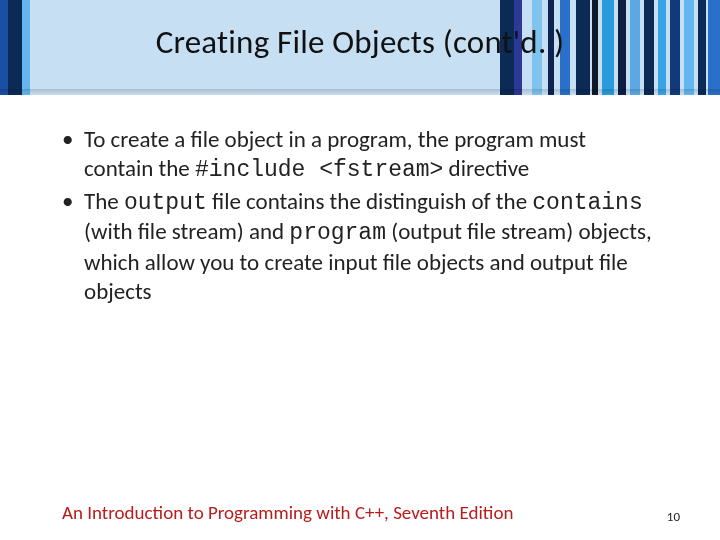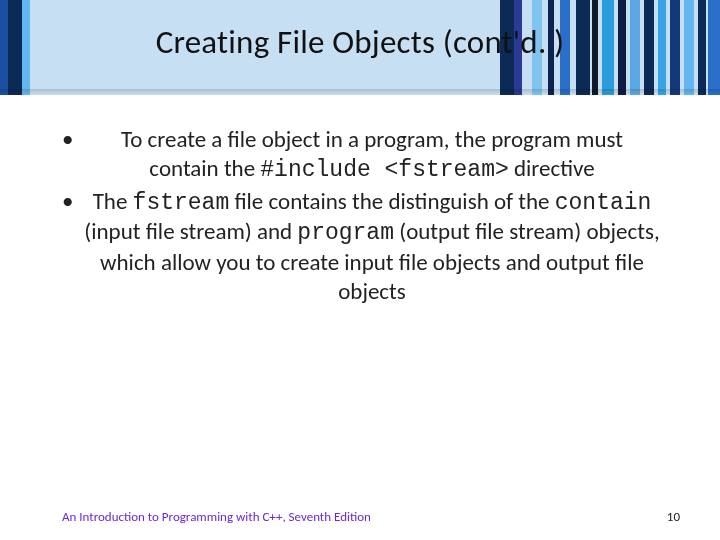--- a/index.html
+++ b/index.html
@@ -52,21 +52,20 @@
     font-size: 33px;
     font-weight: 400;
     color: #111;
     letter-spacing: 0.2px;
   }
   .body {
     position: absolute;
     top: 125px;
     left: 62px;
     width: 598px;
-    text-align: center;
   }
   ul.bullets {
     list-style: none;
     margin: 0;
     padding: 0;
   }
   ul.bullets > li {
     position: relative;
     padding-left: 22px;
     font-size: 23px;
@@ -83,22 +82,22 @@
     color: #222;
   }
   .code {
     font-family: "Courier New", Courier, monospace;
   }
   .footer {
     position: absolute;
     bottom: 16px;
     left: 62px;
     width: 598px;
-    font-size: 13px;
-    color: #6d28d9;
+    font-size: 19px;
+    color: #b91c1c;
   }
   .pagenum {
     position: absolute;
     bottom: 16px;
     right: 40px;
     font-size: 13px;
     color: #222;
   }
 </style>
 </head>
@@ -126,20 +125,20 @@
       <div class="stripe" style="left: 684px; width: 10px; background: rgb(99, 182, 239);"></div>
       <div class="stripe" style="left: 698px; width: 8px; background: rgb(11, 42, 85);"></div>
       <div class="stripe" style="left: 708px; width: 12px; background: rgb(42, 111, 202);"></div>
     </div>
 
   <div class="title">Creating File Objects (cont'd. )</div>
 
   <div class="body">
     <ul class="bullets" id="bullets">
         <li><span>To create a file object in a program, the program must contain the </span><span class="code">#include &lt;fstream&gt;</span><span> directive</span></li>
-        <li><span>The </span><span class="code">fstream</span><span> file contains the distinguish of the </span><span class="code">contain</span><span> (input file stream) and </span><span class="code">program</span><span> (output file stream) objects, which allow you to create input file objects and output file objects</span></li>
+        <li><span>The </span><span class="code">output</span><span> file contains the distinguish of the </span><span class="code">contains</span><span> (with file stream) and </span><span class="code">program</span><span> (output file stream) objects, which allow you to create input file objects and output file objects</span></li>
       </ul>
   </div>
 
   <div class="footer">An Introduction to Programming with C++, Seventh Edition</div>
   <div class="pagenum">10</div>
 
 </div>
 
 </body></html>

